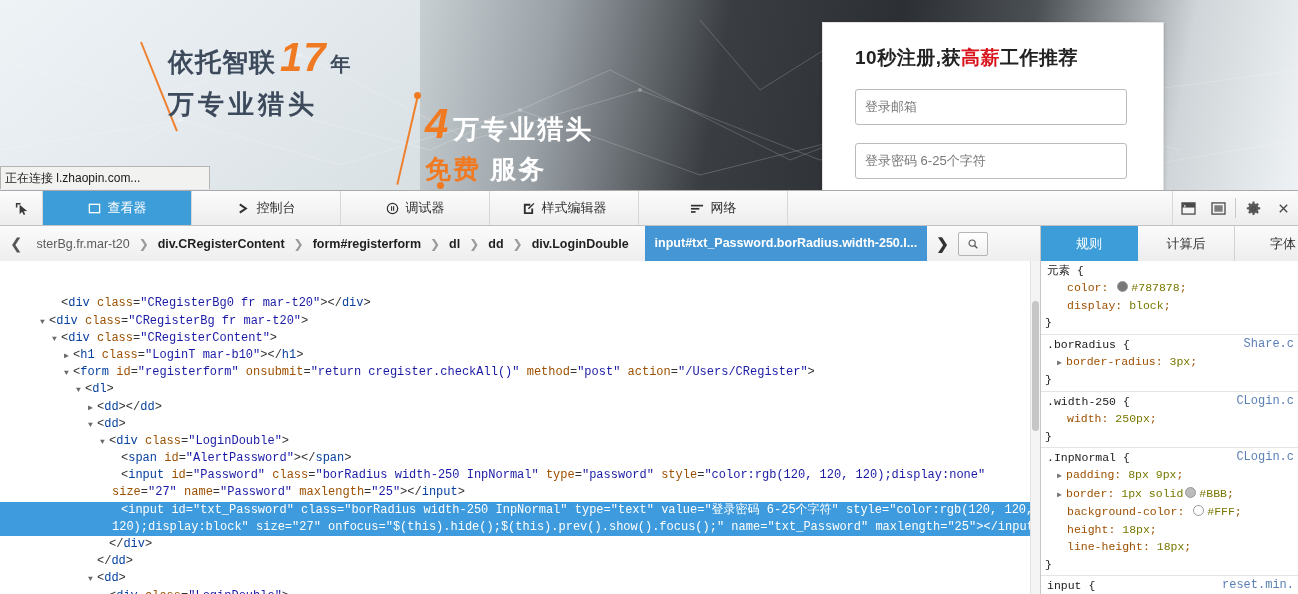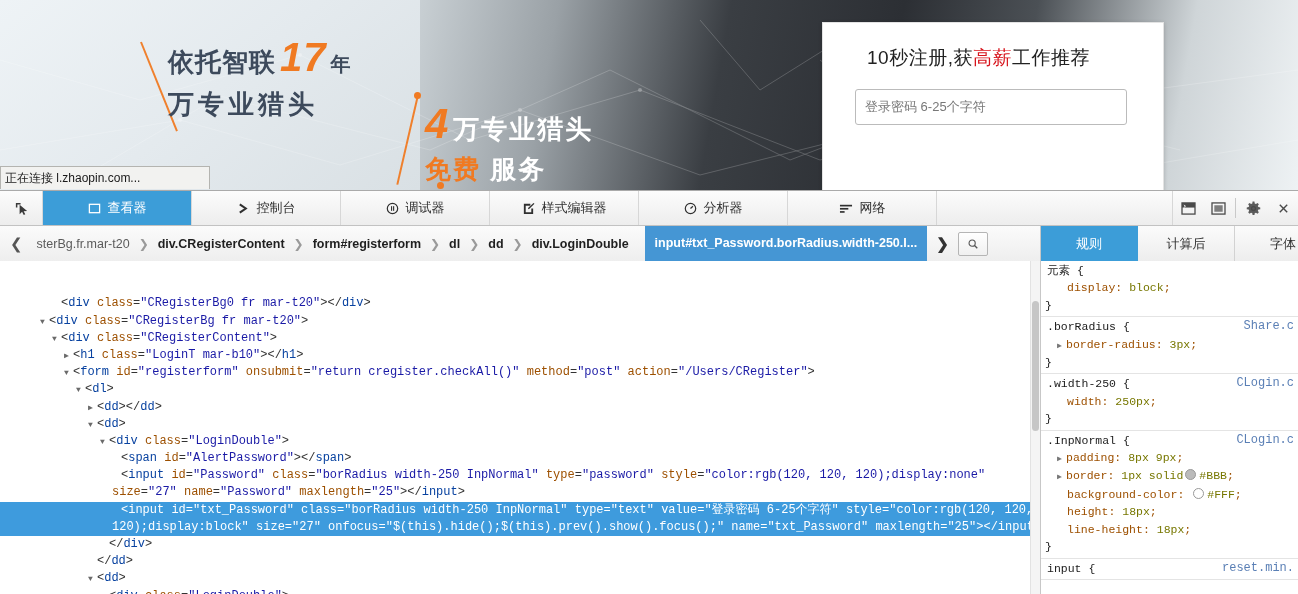--- a/index.html
+++ b/index.html
@@ -39,21 +39,21 @@
   .diag1{position:absolute;left:140px;top:42px;width:2px;height:96px;
          background:#f07a22;transform:rotate(-22deg);transform-origin:top center;opacity:.95;}
   .diag2{position:absolute;left:417px;top:95px;width:2px;height:92px;
          background:#f07a22;transform:rotate(13deg);transform-origin:top center;opacity:.95;}
   .dot{position:absolute;width:7px;height:7px;border-radius:50%;background:#f07a22;}
 
   .reg-card{
     position:absolute;left:822px;top:22px;width:340px;height:170px;
     background:#fff;border:1px solid #e3e3e3;box-shadow:0 1px 4px rgba(0,0,0,.18);
   }
-  .reg-title{font-size:19px;color:#222;padding:22px 0 0 44px;font-weight:normal;letter-spacing:.5px;}
+  .reg-title{font-size:19px;color:#222;padding:22px 0 0 32px;font-weight:bold;letter-spacing:.5px;}
   .reg-title .hl{color:#d7131b;}
   .reg-input{
     margin:18px 0 0 32px;width:252px;height:18px;line-height:18px;
     border:1px solid #bbb;border-radius:3px;padding:8px 9px;
     color:#787878;font-size:13px;background:#fff;
   }
 
   
   .status-bubble{
     position:absolute;left:0;top:166px;width:210px;height:23px;
@@ -215,20 +215,21 @@
       <div class="bt2-l2">
         <span class="free">免费</span>
         <span>服务</span>
       </div>
     </div>
 
     <div class="reg-card">
       <div class="reg-title">
         <span>10秒注册,获</span><span class="hl">高薪</span><span>工作推荐</span>
       </div>
+      <div class="reg-input">登录邮箱</div>
       <div class="reg-input">登录密码 6-25个字符</div>
     </div>
 
     <div class="status-bubble">正在连接 l.zhaopin.com...</div>
   </div>
 
   <div class="devtools">
 
     <div class="toolbar">
       <div class="tb-pick">
@@ -265,29 +266,20 @@
             <span>调试器</span>
           </div>
           <div class="tab">
             <span class="ico">
               <svg width="13" height="13" viewBox="0 0 14 14">
                 <path d="M2 2 h7 v2 H4 v7 h6 V7 h2 v6 H2 Z" fill="currentColor"></path>
                 <path d="M12.4 1 L13.4 2 L8 7.4 L6.4 7.8 L6.8 6.2 Z" fill="currentColor"></path>
               </svg>
             </span>
             <span>样式编辑器</span>
-          </div>
-          <div class="tab">
-            <span class="ico">
-              <svg width="13" height="13" viewBox="0 0 14 14">
-                <circle cx="7" cy="7" r="5.6" fill="none" stroke="currentColor" stroke-width="1.3"></circle>
-                <path d="M7 7 L9.6 4.6" stroke="currentColor" stroke-width="1.3"></path>
-              </svg>
-            </span>
-            <span>分析器</span>
           </div>
           <div class="tab">
             <span class="ico">
               <svg width="14" height="13" viewBox="0 0 15 14">
                 <rect x="1" y="3" width="13" height="1.8" fill="currentColor"></rect>
                 <rect x="1" y="6.4" width="9" height="1.8" fill="currentColor"></rect>
                 <rect x="1" y="9.8" width="5" height="1.8" fill="currentColor"></rect>
               </svg>
             </span>
             <span>网络</span>
@@ -365,20 +357,21 @@
 
       <div class="right-pane">
         <div class="cssTabs" id="csstabs-host">
             <div class="ctab sel">规则</div>
             <div class="ctab">计算后</div>
             <div class="ctab">字体</div>
           </div>
         <div class="rules" id="rules-host">
             <div class="rule">
               <div class="sel-line"><span class="selname">元素</span> {</div>
+              <div class="decl"><span class="pname">color</span>: <span class="swatch" style="background: rgb(120, 120, 120);"></span><span class="pval">#787878</span>;</div>
               <div class="decl"><span class="pname">display</span>: <span class="pval">block</span>;</div>
               <div class="brace">}</div>
             </div>
             <div class="rule">
               <div class="sel-line"><span class="selname">.borRadius</span> {<span class="srcfile">Share.c</span></div>
               <div class="decl"><span class="tri">▶</span><span class="pname">border-radius</span>: <span class="pval">3px</span>;</div>
               <div class="brace">}</div>
             </div>
             <div class="rule">
               <div class="sel-line"><span class="selname">.width-250</span> {<span class="srcfile">CLogin.c</span></div>

